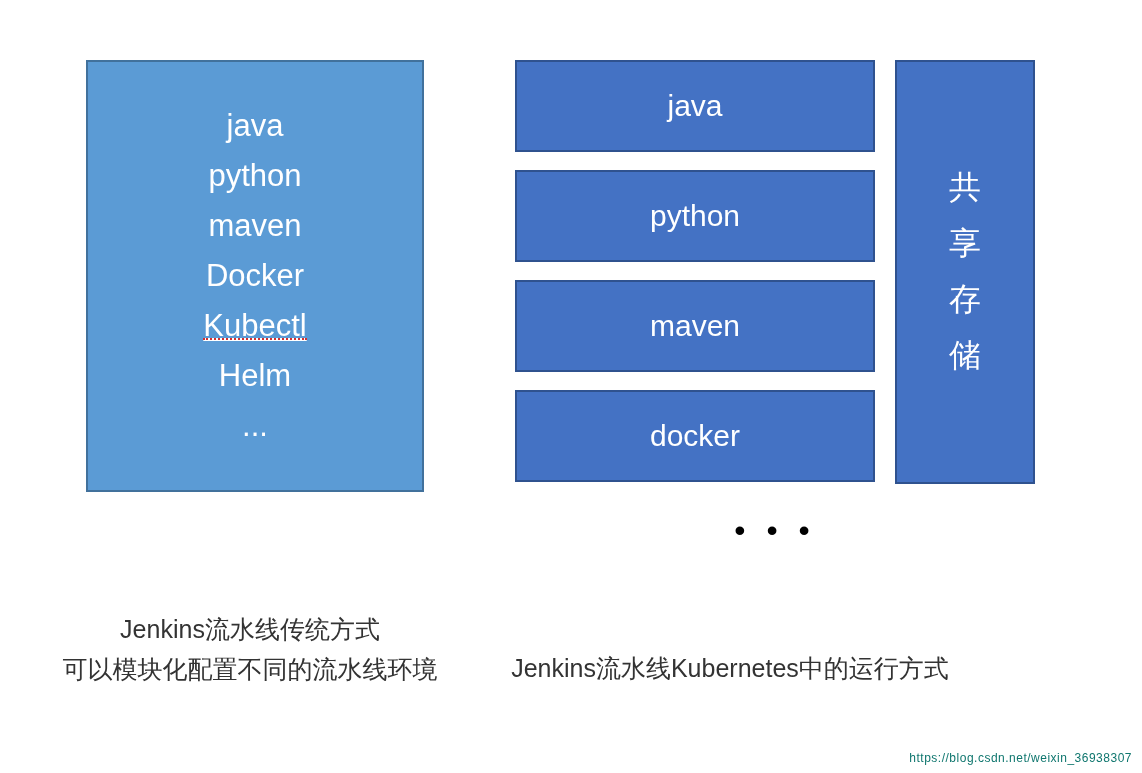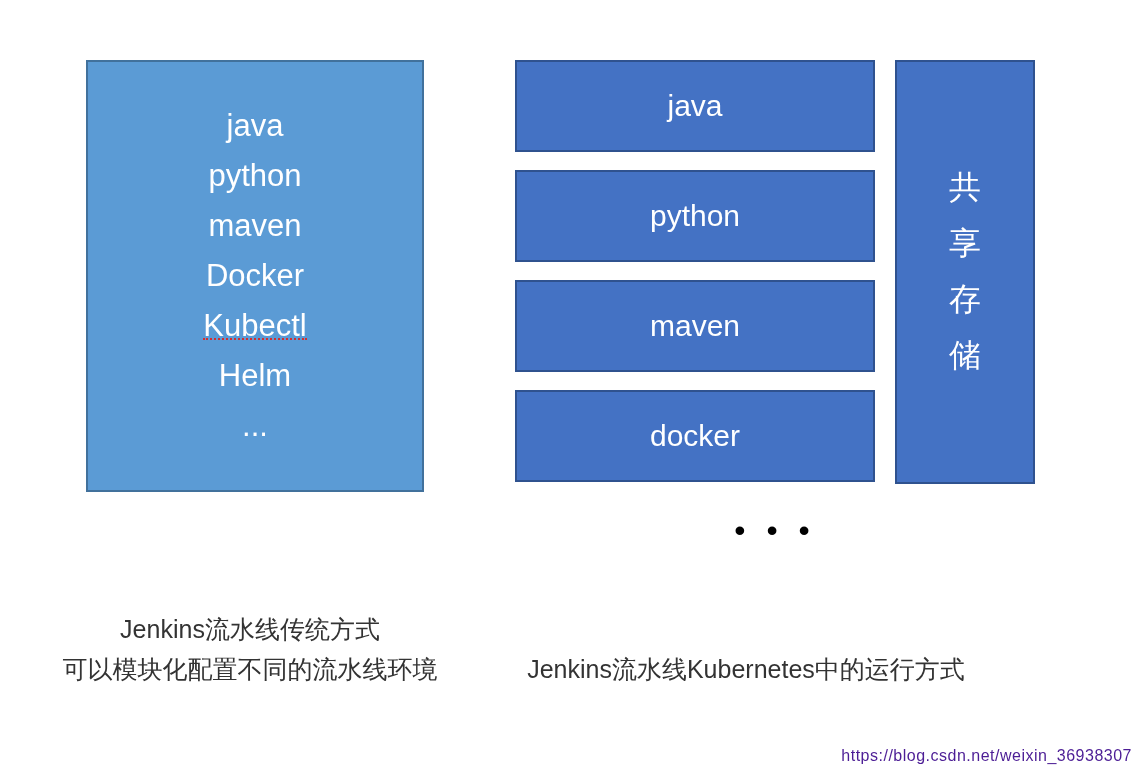--- a/index.html
+++ b/index.html
@@ -89,54 +89,54 @@
       font-size: 32px;
       color: #000000;
       margin-top: 28px;
       letter-spacing: 6px;
       font-weight: 400;
     }
     .caption-row {
       display: flex;
       padding: 0 60px;
       margin-top: 60px;
-      gap: 66px;
-      align-items: center;
+      gap: 50px;
     }
     .caption {
       text-align: center;
       font-size: 25px;
       color: #333333;
       line-height: 1.6;
       font-weight: 300;
     }
     .caption-left {
       width: 380px;
     }
     .caption-right {
       width: 480px;
       margin-top: 39px;
     }
     .kubectl {
       position: relative;
+      text-decoration: underline;
     }
     .kubectl::after {
       content: '';
       position: absolute;
       left: 0;
       right: 0;
       bottom: 3px;
       border-bottom: 2px dotted #d32f2f;
     }
     .watermark {
       position: absolute;
       right: 10px;
       bottom: 8px;
-      font-size: 16px;
-      color: #4c1d95;
+      font-size: 12px;
+      color: #0f766e;
       letter-spacing: 0.5px;
       margin-top: 20px;
     }
   </style>
 </head>
 <body>
 
 <div class="container">
   <div class="left-section">
     <div class="big-box">

